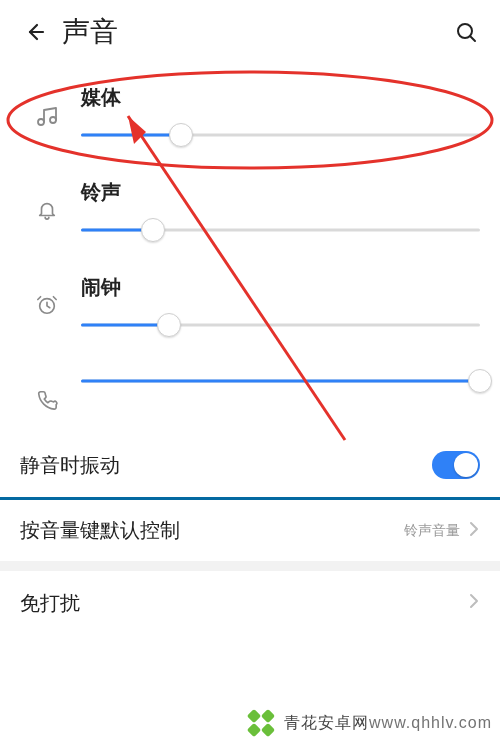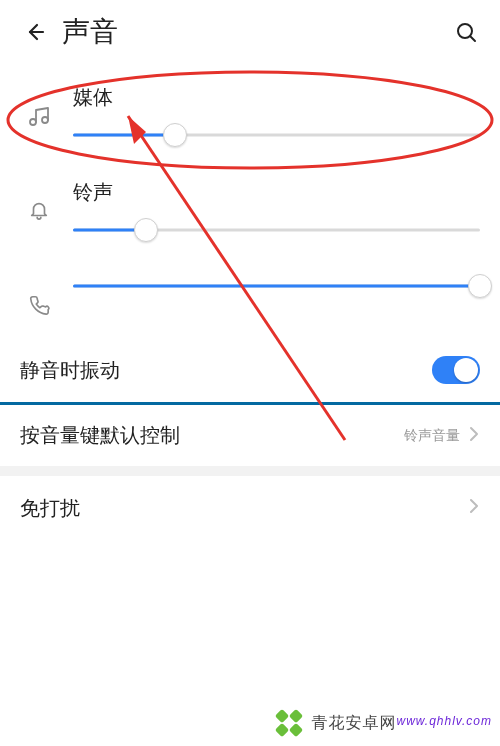--- a/index.html
+++ b/index.html
@@ -43,21 +43,22 @@
   }
 
   
   .gap { height: 10px; background: #f2f2f2; }
 
   
   .sliders { padding: 6px 0 4px 0; background: #fff; }
   .slider-row {
     display: flex;
     align-items: flex-start;
-    padding: 14px 20px 18px 21px;
+    padding: 14px 20px 18px 29px;
+    font-weight: bold;
   }
   .slider-row .icon {
     width: 36px;
     padding-top: 20px;
     color: #8a8a8a;
     display: flex; justify-content: center;
   }
   .slider-row .body {
     flex: 1;
     margin-left: 16px;
@@ -153,21 +154,21 @@
     position: absolute;
     right: 8px;
     bottom: 6px;
     display: flex;
     align-items: center;
     gap: 6px;
     pointer-events: none;
   }
   .wm-text { display: flex; line-height: 1.05; }
   .wm-line1 { font-size: 16px; color: #444; letter-spacing: 1px; }
-  .wm-line2 { font-size: 12px; color: #6d28d9; letter-spacing: 1px; font-style: italic; }
+  .wm-line2 { font-size: 16px; color: #737373; letter-spacing: 1px; }
 </style>
 </head>
 <body>
 
 <div class="screen">
 
   <div class="header">
     <div class="back">
       <svg width="24" height="24" viewBox="0 0 24 24" fill="none" stroke="#222" stroke-width="2.2" stroke-linecap="round" stroke-linejoin="round">
           <polyline points="15 5 8 12 15 19"></polyline>
@@ -214,20 +215,38 @@
       <div class="body">
         <div class="label">铃声</div>
         <div class="slider">
           <div class="track"></div>
           <div class="fill" style="width:18%"></div>
           <div class="thumb" style="left:18%"></div>
         </div>
       </div>
     </div>
 
+    <div class="slider-row">
+      <div class="icon">
+        <svg width="22" height="22" viewBox="0 0 24 24" fill="none" stroke="#8a8a8a" stroke-width="1.8" stroke-linecap="round" stroke-linejoin="round">
+            <circle cx="12" cy="13" r="8"></circle>
+            <path d="M12 9 v4 l3 2"></path>
+            <path d="M5 3 L2 6"></path>
+            <path d="M19 3 l3 3"></path>
+          </svg>
+      </div>
+      <div class="body">
+        <div class="label">闹钟</div>
+        <div class="slider">
+          <div class="track"></div>
+          <div class="fill" style="width:22%"></div>
+          <div class="thumb" style="left:22%"></div>
+        </div>
+      </div>
+    </div>
 
     <div class="slider-row">
       <div class="icon">
         <svg width="22" height="22" viewBox="0 0 24 24" fill="none" stroke="#8a8a8a" stroke-width="1.8" stroke-linecap="round" stroke-linejoin="round">
             <path d="M22 17 v3 a2 2 0 0 1 -2.2 2 A19 19 0 0 1 3 5.2 2 2 0 0 1 5 3 h3 a2 2 0 0 1 2 1.7 c.1 1 .4 2 .8 2.9 a2 2 0 0 1 -.5 2.1 L9 11 a16 16 0 0 0 4 4 l1.3 -1.3 a2 2 0 0 1 2.1 -.5 c.9 .4 1.9 .7 2.9 .8 A2 2 0 0 1 22 17 z"></path>
           </svg>
       </div>
       <div class="body">
         <div class="slider">
           <div class="track"></div>

